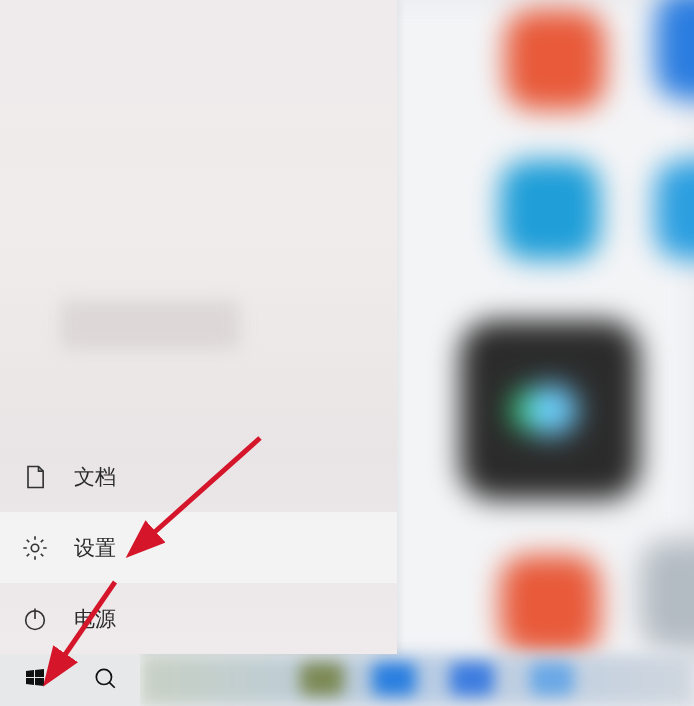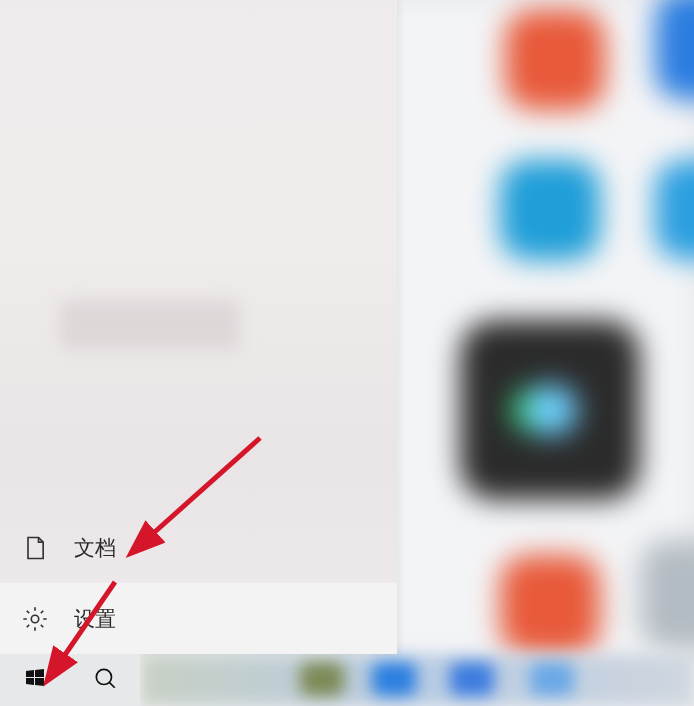--- a/index.html
+++ b/index.html
@@ -133,20 +133,29 @@
     <div class="menu-item hover">
       <span class="icon-wrap">
         <svg viewBox="0 0 24 24">
             <circle cx="12" cy="12" r="3.2"></circle>
             <path d="M12 2 v3 M12 19 v3 M2 12 h3 M19 12 h3 M4.9 4.9 l2.1 2.1 M17 17 l2.1 2.1 M4.9 19.1 l2.1 -2.1 M17 7 l2.1 -2.1"></path>
           </svg>
       </span>
       <span>设置</span>
     </div>
 
+    <div class="menu-item">
+      <span class="icon-wrap">
+        <svg viewBox="0 0 24 24">
+            <circle cx="12" cy="13" r="8"></circle>
+            <line x1="12" y1="3" x2="12" y2="12"></line>
+          </svg>
+      </span>
+      <span>电源</span>
+    </div>
 
   </div>
 </div>
 
 <div class="taskbar-left">
   <div class="tb-btn start">
     <span>
       <svg viewBox="0 0 24 24">
           <path d="M3 5 L11 4 L11 11 L3 11 Z"></path>
           <path d="M12 3.9 L21 3 L21 11 L12 11 Z"></path>

